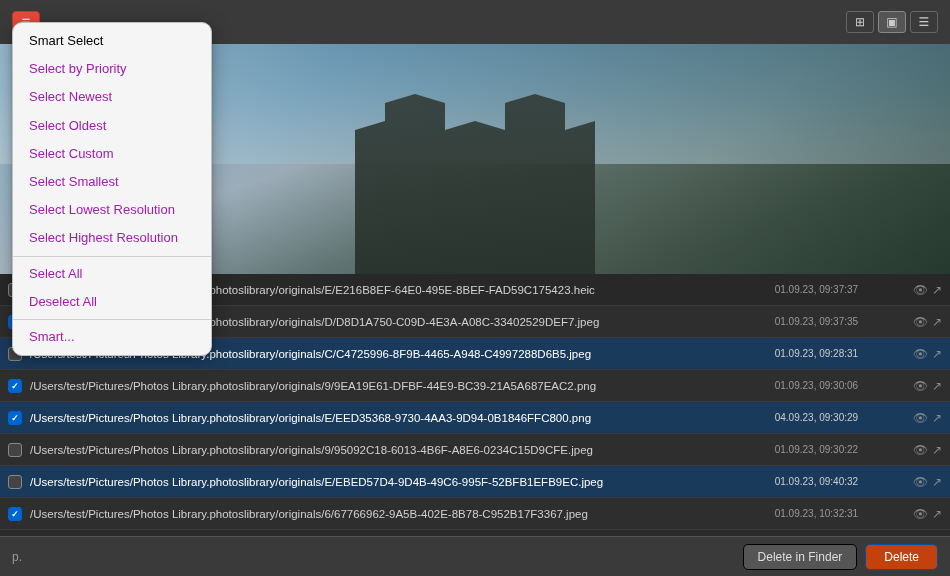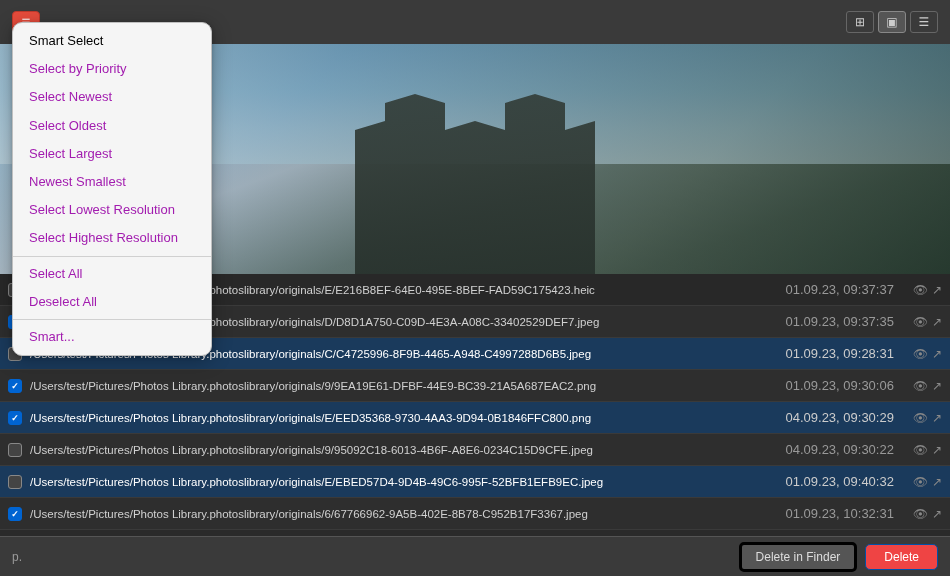--- a/index.html
+++ b/index.html
@@ -193,24 +193,24 @@
       overflow: hidden;
       text-overflow: ellipsis;
       white-space: nowrap;
     }
     .file-row.highlighted .file-path {
       color: #ffffff;
       font-weight: 500;
     }
     .file-date {
       color: #999;
-      font-size: 13px;
+      font-size: 10px;
       flex-shrink: 0;
       width: 130px;
-      text-align: center;
+      text-align: left;
     }
     .file-row.highlighted .file-date {
       color: #ccc;
     }
     .file-actions {
       display: flex;
       gap: 4px;
       flex-shrink: 0;
     }
     .file-action-icon {
@@ -238,29 +238,29 @@
       font-size: 12px;
     }
     .bottom-buttons {
       display: flex;
       gap: 8px;
       align-items: center;
     }
     .btn-secondary {
       padding: 5px 14px;
       background: #555;
-      border: 3px solid #000000;
+      border: 1px solid #000000;
       border-radius: 5px;
       color: #ddd;
       font-size: 12px;
       cursor: pointer;
     }
     .btn-primary {
       padding: 5px 18px;
-      background: #ef4444;
+      background: #c2410c;
       border: 1px solid #0050a8;
       border-radius: 5px;
       color: white;
       font-size: 12px;
       cursor: pointer;
       font-weight: 500;
     }
   </style>
 </head>
 <body>
@@ -282,22 +282,22 @@
   <div class="sky-gradient"></div>
   <div class="main-image-overlay"></div>
   <div class="building-shape"></div>
 </div>
 
 <div class="dropdown-menu">
   <div class="menu-item section-label">Smart Select</div>
   <div class="menu-item">Select by Priority</div>
   <div class="menu-item">Select Newest</div>
   <div class="menu-item">Select Oldest</div>
-  <div class="menu-item">Select Largest</div>
-  <div class="menu-item">Newest Smallest</div>
+  <div class="menu-item">Select Custom</div>
+  <div class="menu-item">Select Smallest</div>
   <div class="menu-item">Select Lowest Resolution</div>
   <div class="menu-item">Select Highest Resolution</div>
   <div class="menu-separator"></div>
   <div class="menu-item">Select All</div>
   <div class="menu-item">Deselect All</div>
   <div class="menu-separator"></div>
   <div class="menu-item">Smart...</div>
 </div>
 
 <div class="file-list" id="file-list">
@@ -342,21 +342,21 @@
       <span class="file-path">/Users/test/Pictures/Photos Library.photoslibrary/originals/E/EED35368-9730-4AA3-9D94-0B1846FFC800.png</span>
       <span class="file-date">04.09.23, 09:30:29</span>
       <div class="file-actions">
         <span class="file-action-icon">👁</span>
         <span class="file-action-icon">↗</span>
       </div>
     </div>
     <div class="file-row">
       <div class="file-checkbox"></div>
       <span class="file-path">/Users/test/Pictures/Photos Library.photoslibrary/originals/9/95092C18-6013-4B6F-A8E6-0234C15D9CFE.jpeg</span>
-      <span class="file-date">04.09.23, 09:30:22</span>
+      <span class="file-date">01.09.23, 09:30:22</span>
       <div class="file-actions">
         <span class="file-action-icon">👁</span>
         <span class="file-action-icon">↗</span>
       </div>
     </div>
     <div class="file-row highlighted">
       <div class="file-checkbox"></div>
       <span class="file-path">/Users/test/Pictures/Photos Library.photoslibrary/originals/E/EBED57D4-9D4B-49C6-995F-52BFB1EFB9EC.jpeg</span>
       <span class="file-date">01.09.23, 09:40:32</span>
       <div class="file-actions">

